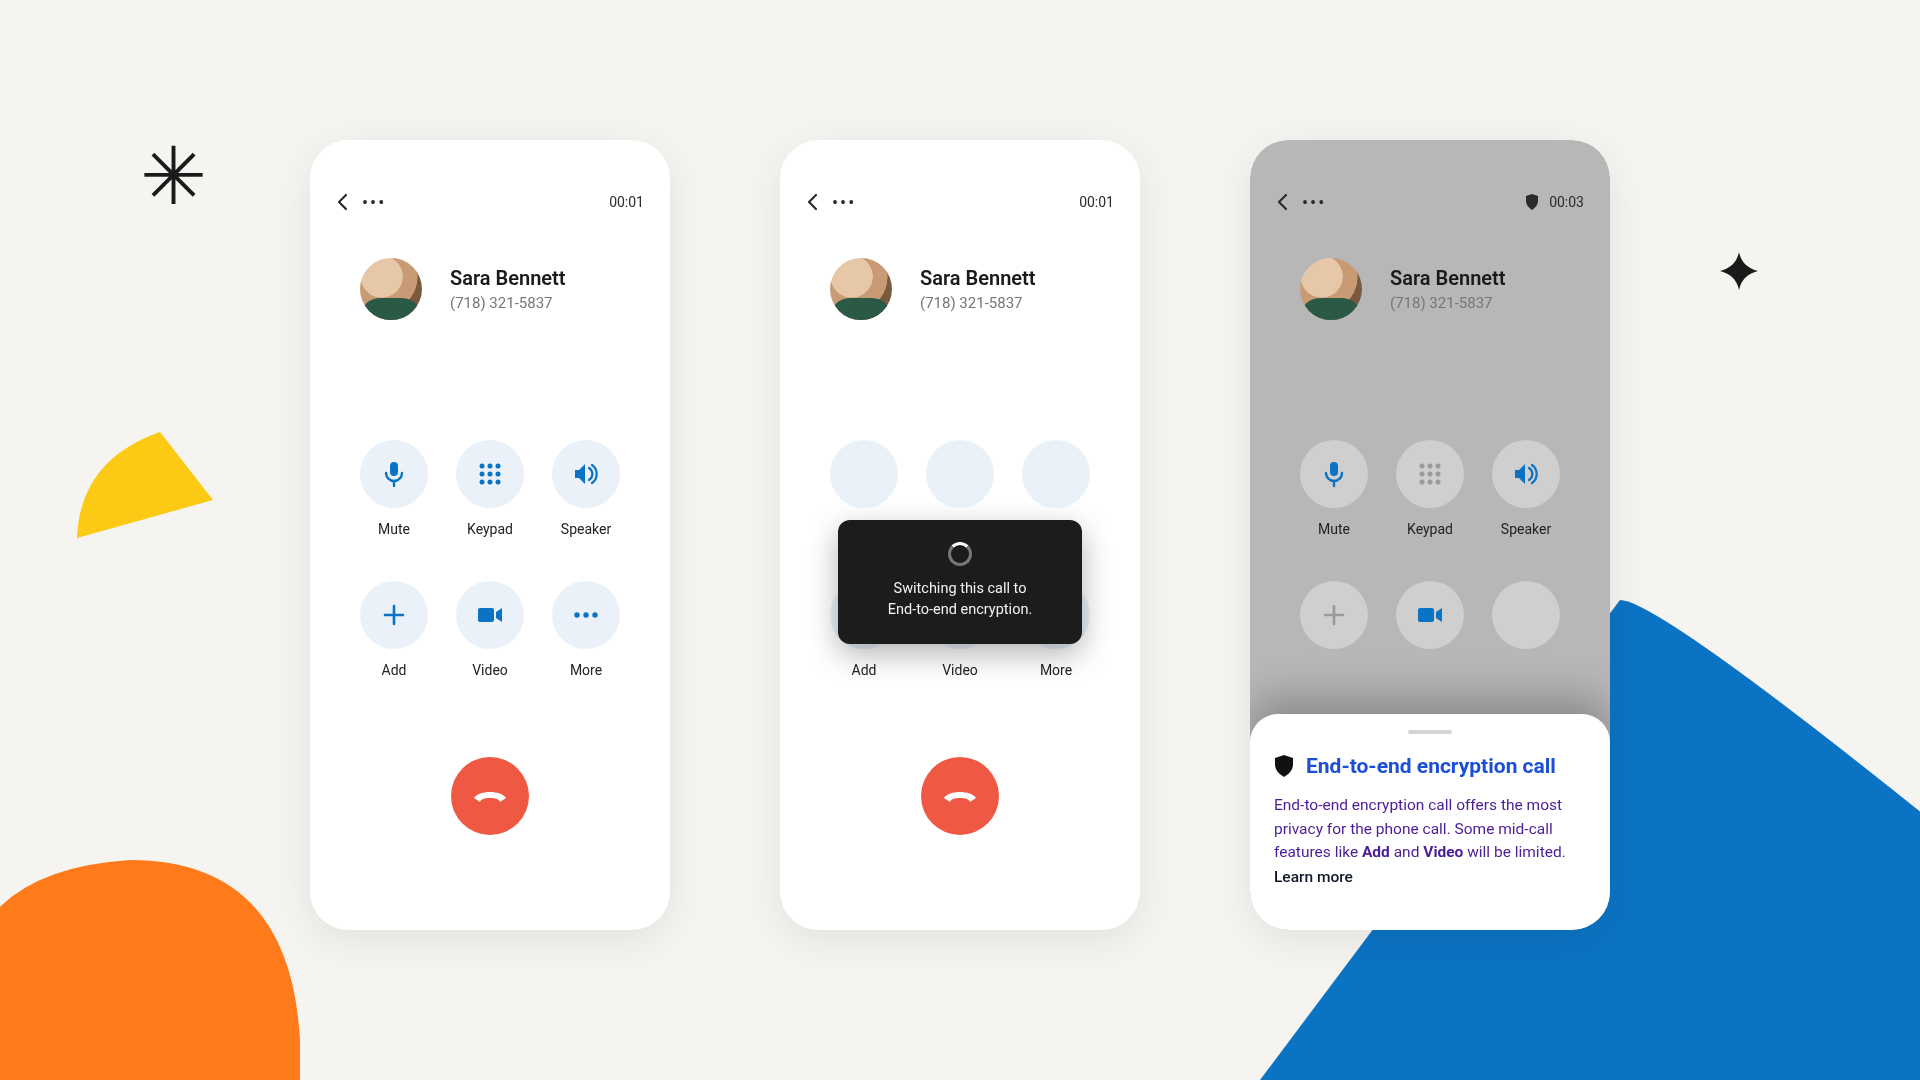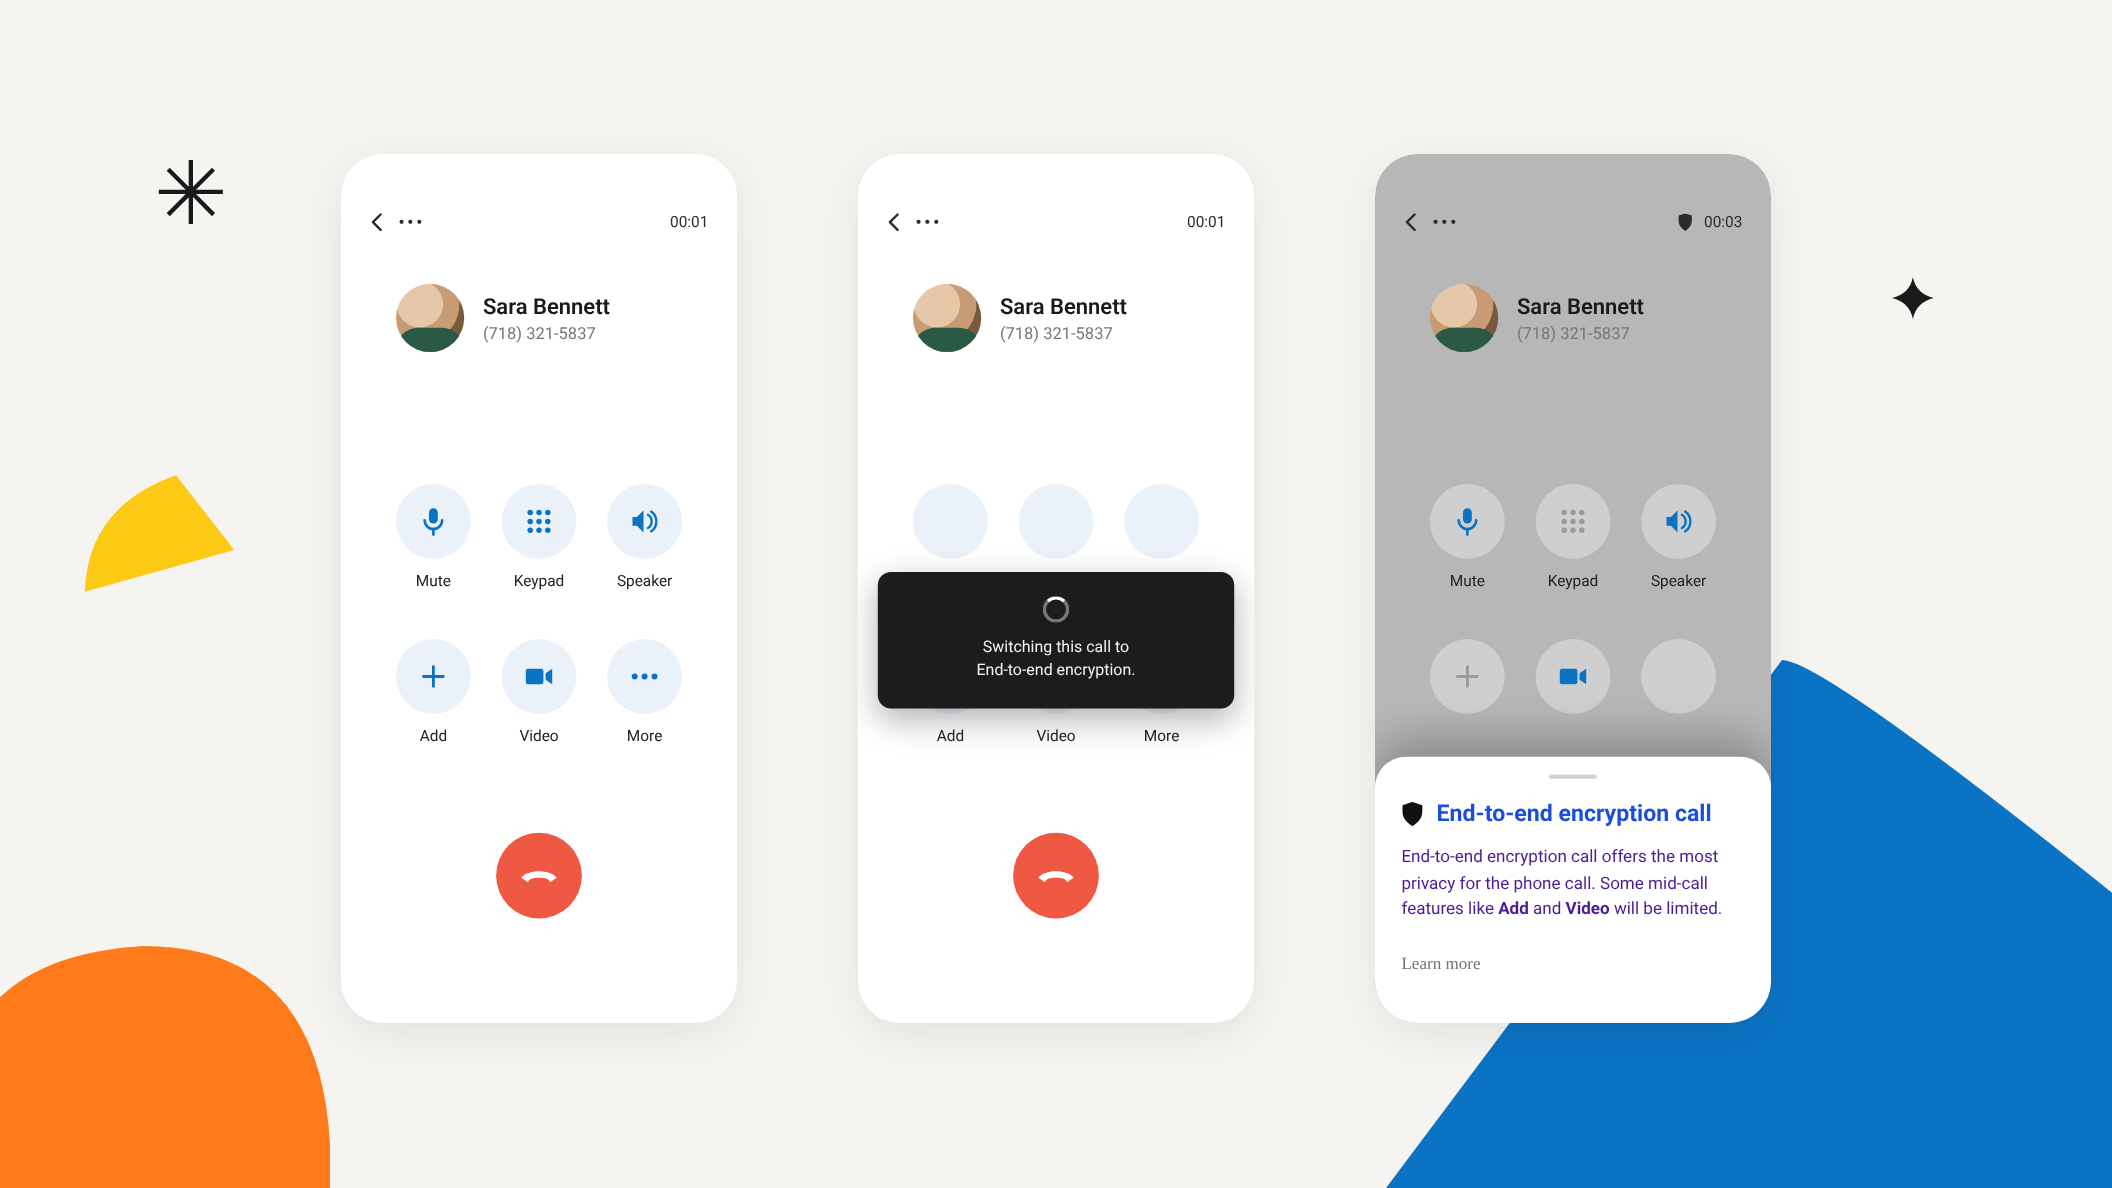--- a/index.html
+++ b/index.html
@@ -79,21 +79,21 @@
     .hdr-left { display: flex; align-items: center; gap: 14px; }
     .hdr-right { display: flex; align-items: center; gap: 10px; }
     .back-btn { color: #2b2b2b; cursor: pointer; }
     .more-dots { color: #2b2b2b; font-size: 18px; letter-spacing: 2px; cursor: pointer; }
     .timer { font-size: 14px; color: #2b2b2b; }
     .shield-mini { display:inline-flex; }
     
     .caller {
       display: flex;
       align-items: center;
-      gap: 17px;
+      gap: 28px;
       padding: 40px 50px 0 50px;
     }
     .avatar {
       width: 62px; height: 62px;
       border-radius: 50%;
       background: radial-gradient(circle at 35% 30%, #e6c8a8 0 35%, #c89b75 36% 60%, #7a5a3e 61% 100%);
       position: relative;
       overflow: hidden;
     }
     .avatar::after{
@@ -136,21 +136,21 @@
       background: #ef5843;
       display: flex; align-items: center; justify-content: center;
       cursor: pointer;
     }
     
     .toast {
       position: absolute;
       left: 50%;
       transform: translateX(-50%);
       top: 380px;
-      width: 324px;
+      width: 244px;
       background: #1c1c1c;
       border-radius: 12px;
       padding: 22px 18px 24px 18px;
       color: #f2f2f2;
       text-align: center;
       box-shadow: 0 10px 30px rgba(0,0,0,0.3);
     }
     .toast .spinner {
       width: 24px; height: 24px;
       border: 3px solid #777;
@@ -170,21 +170,21 @@
     }
     .sheet-handle {
       width: 44px; height: 4px;
       background: #d4d4d4;
       border-radius: 4px;
       margin: 0 auto 20px auto;
     }
     .sheet-title { display:flex; align-items:center; gap:12px; font-size: 21px; font-weight: 700; color: #1d4ed8; margin-bottom: 16px; }
     .sheet-body { font-size: 15.5px; line-height: 1.5; color: #4c1d95; }
     .sheet-body b { font-weight: 700; }
-    .sheet-link { margin-top: 30px; color: #737373; font-size: 15.5px; font-weight: 500; cursor: pointer; display:inline-block;font-family:Liberation Serif, serif; }
+    .sheet-link { margin-top: 4px; color: #0f172a; font-size: 15.5px; font-weight: 500; cursor: pointer; display:inline-block; }
     
     svg { display: block; }
   </style>
 </head>
 <body>
 
 <div class="deco-asterisk">✳</div>
 <svg class="deco-yellow" viewBox="0 0 140 110">
   <path d="M2 108 Q5 30 85 2 L138 70 Z" fill="#fcc914"></path>
 </svg>

